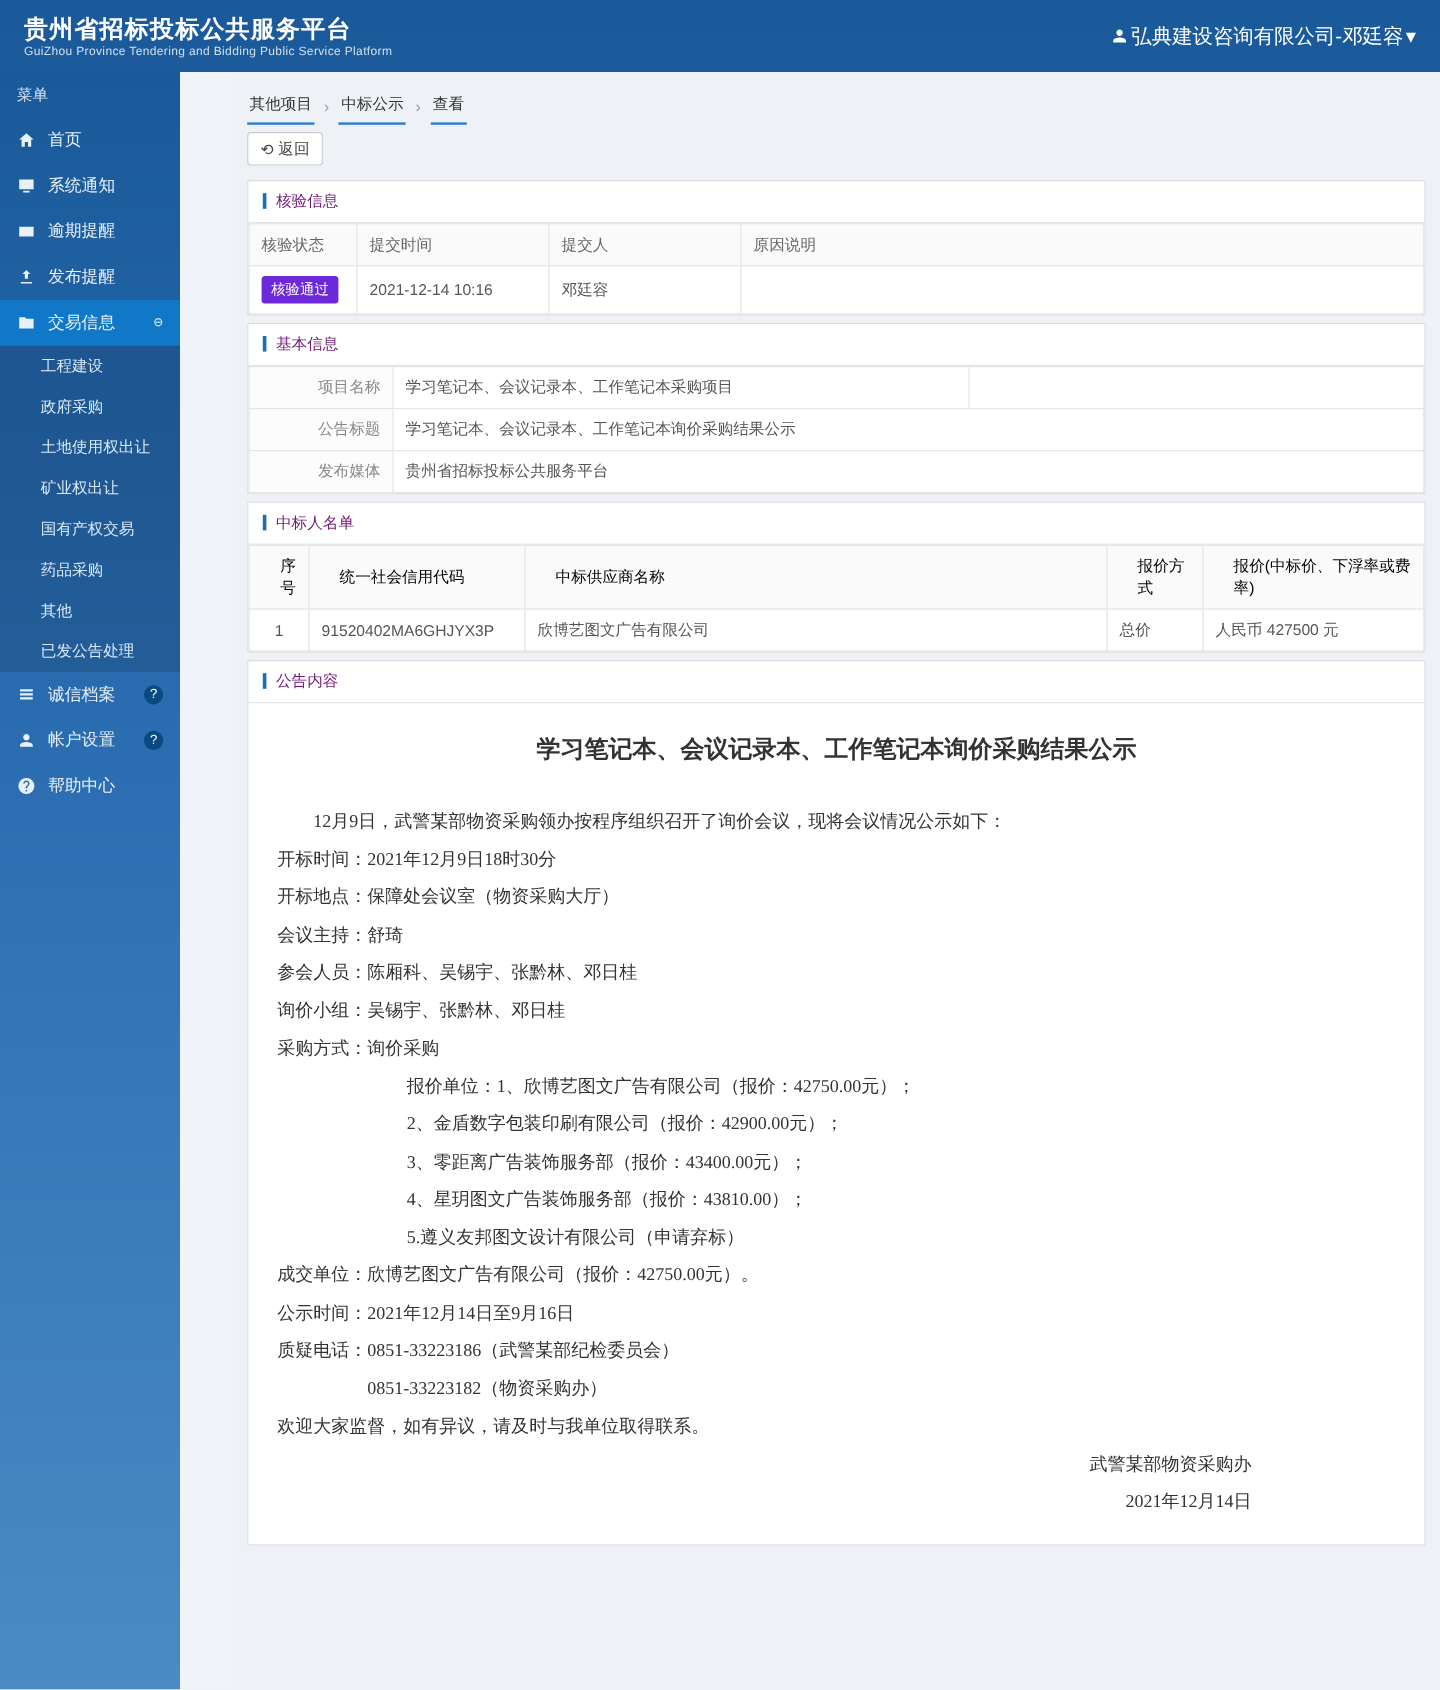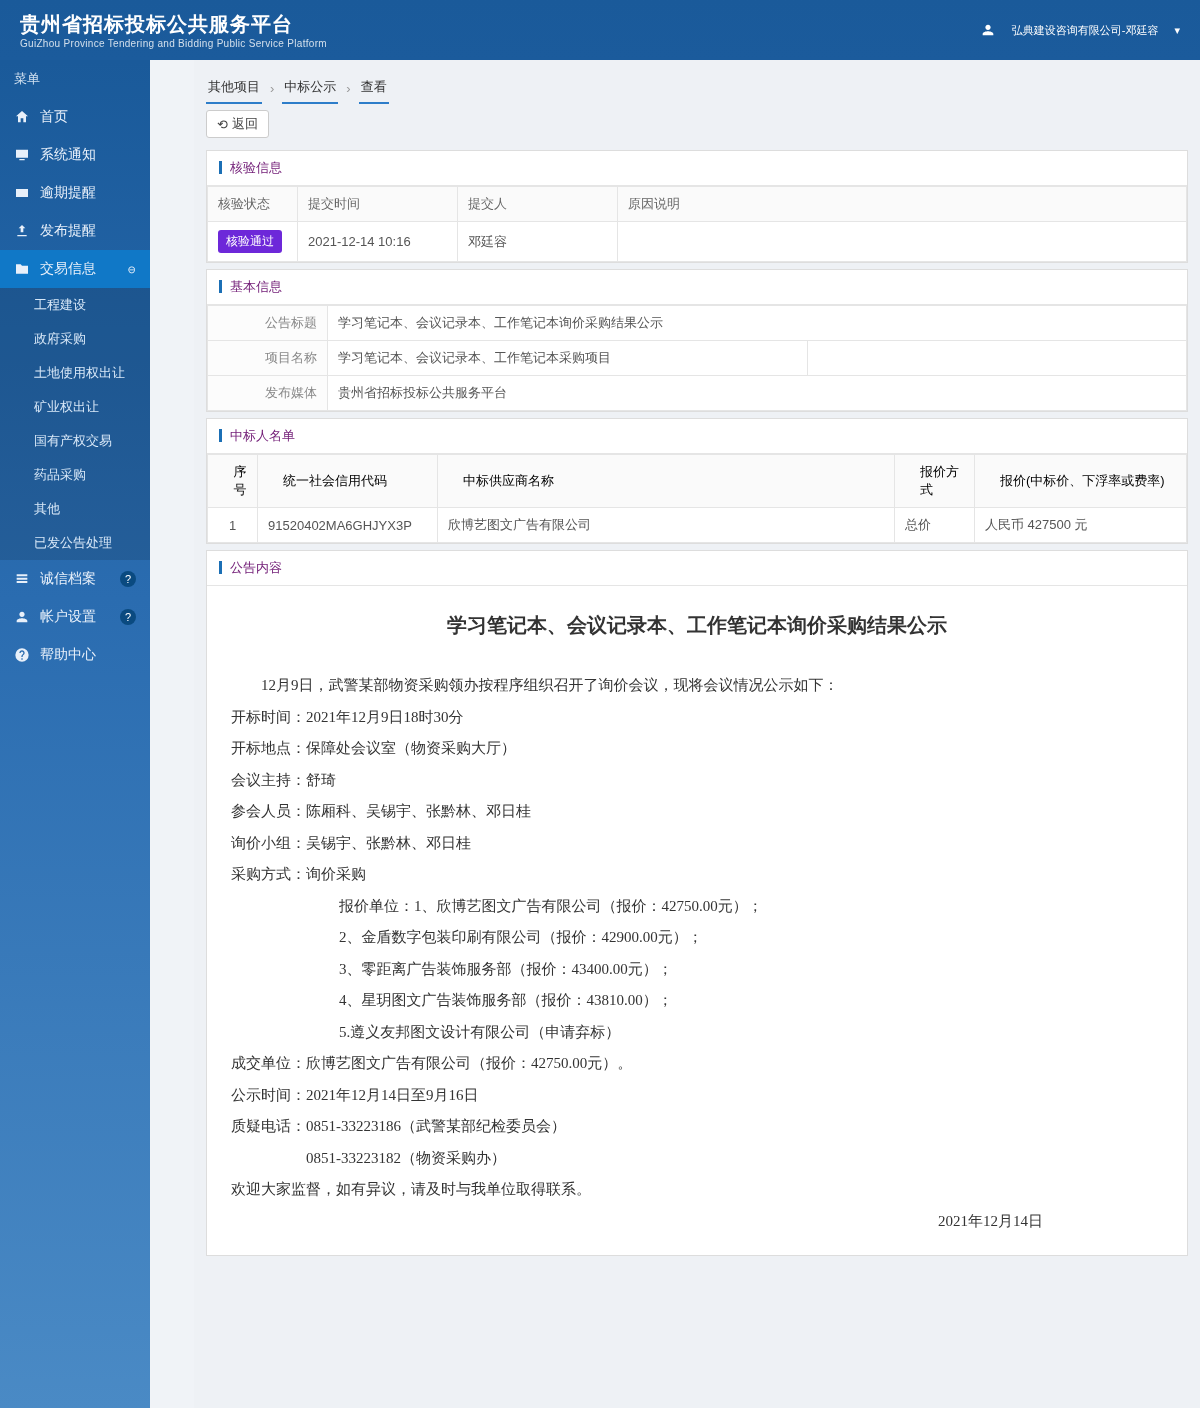--- a/index.html
+++ b/index.html
@@ -2,21 +2,21 @@
 <html><head>
 <meta charset="utf-8">
 <style>
 * { box-sizing: border-box; margin: 0; padding: 0; }
 body { font-family: "Microsoft YaHei", Arial, sans-serif; font-size: 13px; color: #333; background: #f0f3f7; }
 .app { display: flex; flex-direction: column; height: 1408px; width: 1200px; }
 .header { height: 60px; background: linear-gradient(to bottom, #1a5a9a, #1b5b9c); color: #fff; display: flex; align-items: center; justify-content: space-between; padding: 0 20px; }
 .header-left { display: flex; flex-direction: column; }
 .header-title { font-size: 20px; font-weight: bold; letter-spacing: 1px; }
 .header-sub { font-size: 10px; opacity: 0.8; letter-spacing: 0.3px; }
-.header-right { font-size: 11px; display: flex; align-items: center; gap: 16px; }
+.header-right { font-size: 17px; display: flex; align-items: center; gap: 2px; }
 .body { display: flex; flex: 1; gap: 44px; }
 .sidebar { width: 150px; background: linear-gradient(to bottom, #1a5a9a 0%, #2a6cb0 40%, #4a8ac5 100%); color: #e8f0fa; position: relative; }
 .menu-label { padding: 10px 14px; font-size: 13px; color: #d0e0f0; }
 .menu-item { display: flex; align-items: center; gap: 10px; padding: 10px 14px; cursor: pointer; font-size: 14px; position: relative; }
 .menu-item.active { background: #1078c7; }
 .menu-item .chev { margin-left: auto; font-size: 10px; }
 .submenu { background: rgba(0,0,0,0.12); }
 .submenu .sub-item { padding: 8px 14px 8px 34px; font-size: 13px; cursor: pointer; color: #d8e8f8; }
 .badge-q { display: inline-flex; width: 16px; height: 16px; border-radius: 50%; background: #0a4a80; color: #fff; font-size: 11px; align-items: center; justify-content: center; margin-left: auto; }
 .icon { width: 16px; height: 16px; display: inline-flex; align-items: center; justify-content: center; }
@@ -182,46 +182,46 @@
           </tr>
         </tbody>
           </table>
       </div>
 
       <div class="panel">
         <div class="panel-title">基本信息</div>
         <table class="kv-table">
           <tbody>
               <tr>
-            <td class="label-col">公告标题</td>
-            <td colspan="2">学习笔记本、会议记录本、工作笔记本询价采购结果公示</td>
-          </tr>
-          <tr>
             <td class="label-col">项目名称</td>
             <td style="width:480px">学习笔记本、会议记录本、工作笔记本采购项目</td>
             <td></td>
+          </tr>
+          <tr>
+            <td class="label-col">公告标题</td>
+            <td colspan="2">学习笔记本、会议记录本、工作笔记本询价采购结果公示</td>
           </tr>
           <tr>
             <td class="label-col">发布媒体</td>
             <td colspan="2">贵州省招标投标公共服务平台</td>
           </tr>
         </tbody>
           </table>
       </div>
 
       <div class="panel">
         <div class="panel-title">中标人名单</div>
         <table class="bid-table">
           <tbody>
               <tr>
             <th style="width:50px;text-align:center">序号</th>
             <th style="width:180px">统一社会信用代码</th>
             <th>中标供应商名称</th>
             <th style="width:80px">报价方式</th>
-            <th style="width:212px">报价(中标价、下浮率或费率)</th>
+            <th style="width:184px">报价(中标价、下浮率或费率)</th>
           </tr>
           <tr>
             <td style="text-align:center">1</td>
             <td>91520402MA6GHJYX3P</td>
             <td>欣博艺图文广告有限公司</td>
             <td>总价</td>
             <td>人民币 427500 元</td>
           </tr>
         </tbody>
           </table>
@@ -241,19 +241,20 @@
           <p class="indent2"><span>报价单位：</span><span>1、欣博艺图文广告有限公司（报价：42750.00元）；</span></p>
           <p class="indent2">2、金盾数字包装印刷有限公司（报价：42900.00元）；</p>
           <p class="indent2">3、零距离广告装饰服务部（报价：43400.00元）；</p>
           <p class="indent2">4、星玥图文广告装饰服务部（报价：43810.00）；</p>
           <p class="indent2">5.遵义友邦图文设计有限公司（申请弃标）</p>
           <p>成交单位：欣博艺图文广告有限公司（报价：42750.00元）。</p>
           <p>公示时间：2021年12月14日至9月16日</p>
           <p>质疑电话：0851-33223186（武警某部纪检委员会）</p>
           <p style="padding-left:5em">0851-33223182（物资采购办）</p>
           <p>欢迎大家监督，如有异议，请及时与我单位取得联系。</p>
+          <p class="sig">武警某部物资采购办</p>
           <p class="sig">2021年12月14日</p>
         </div>
       </div>
 
     </div>
   </div>
 </div>
 
 </body></html>

